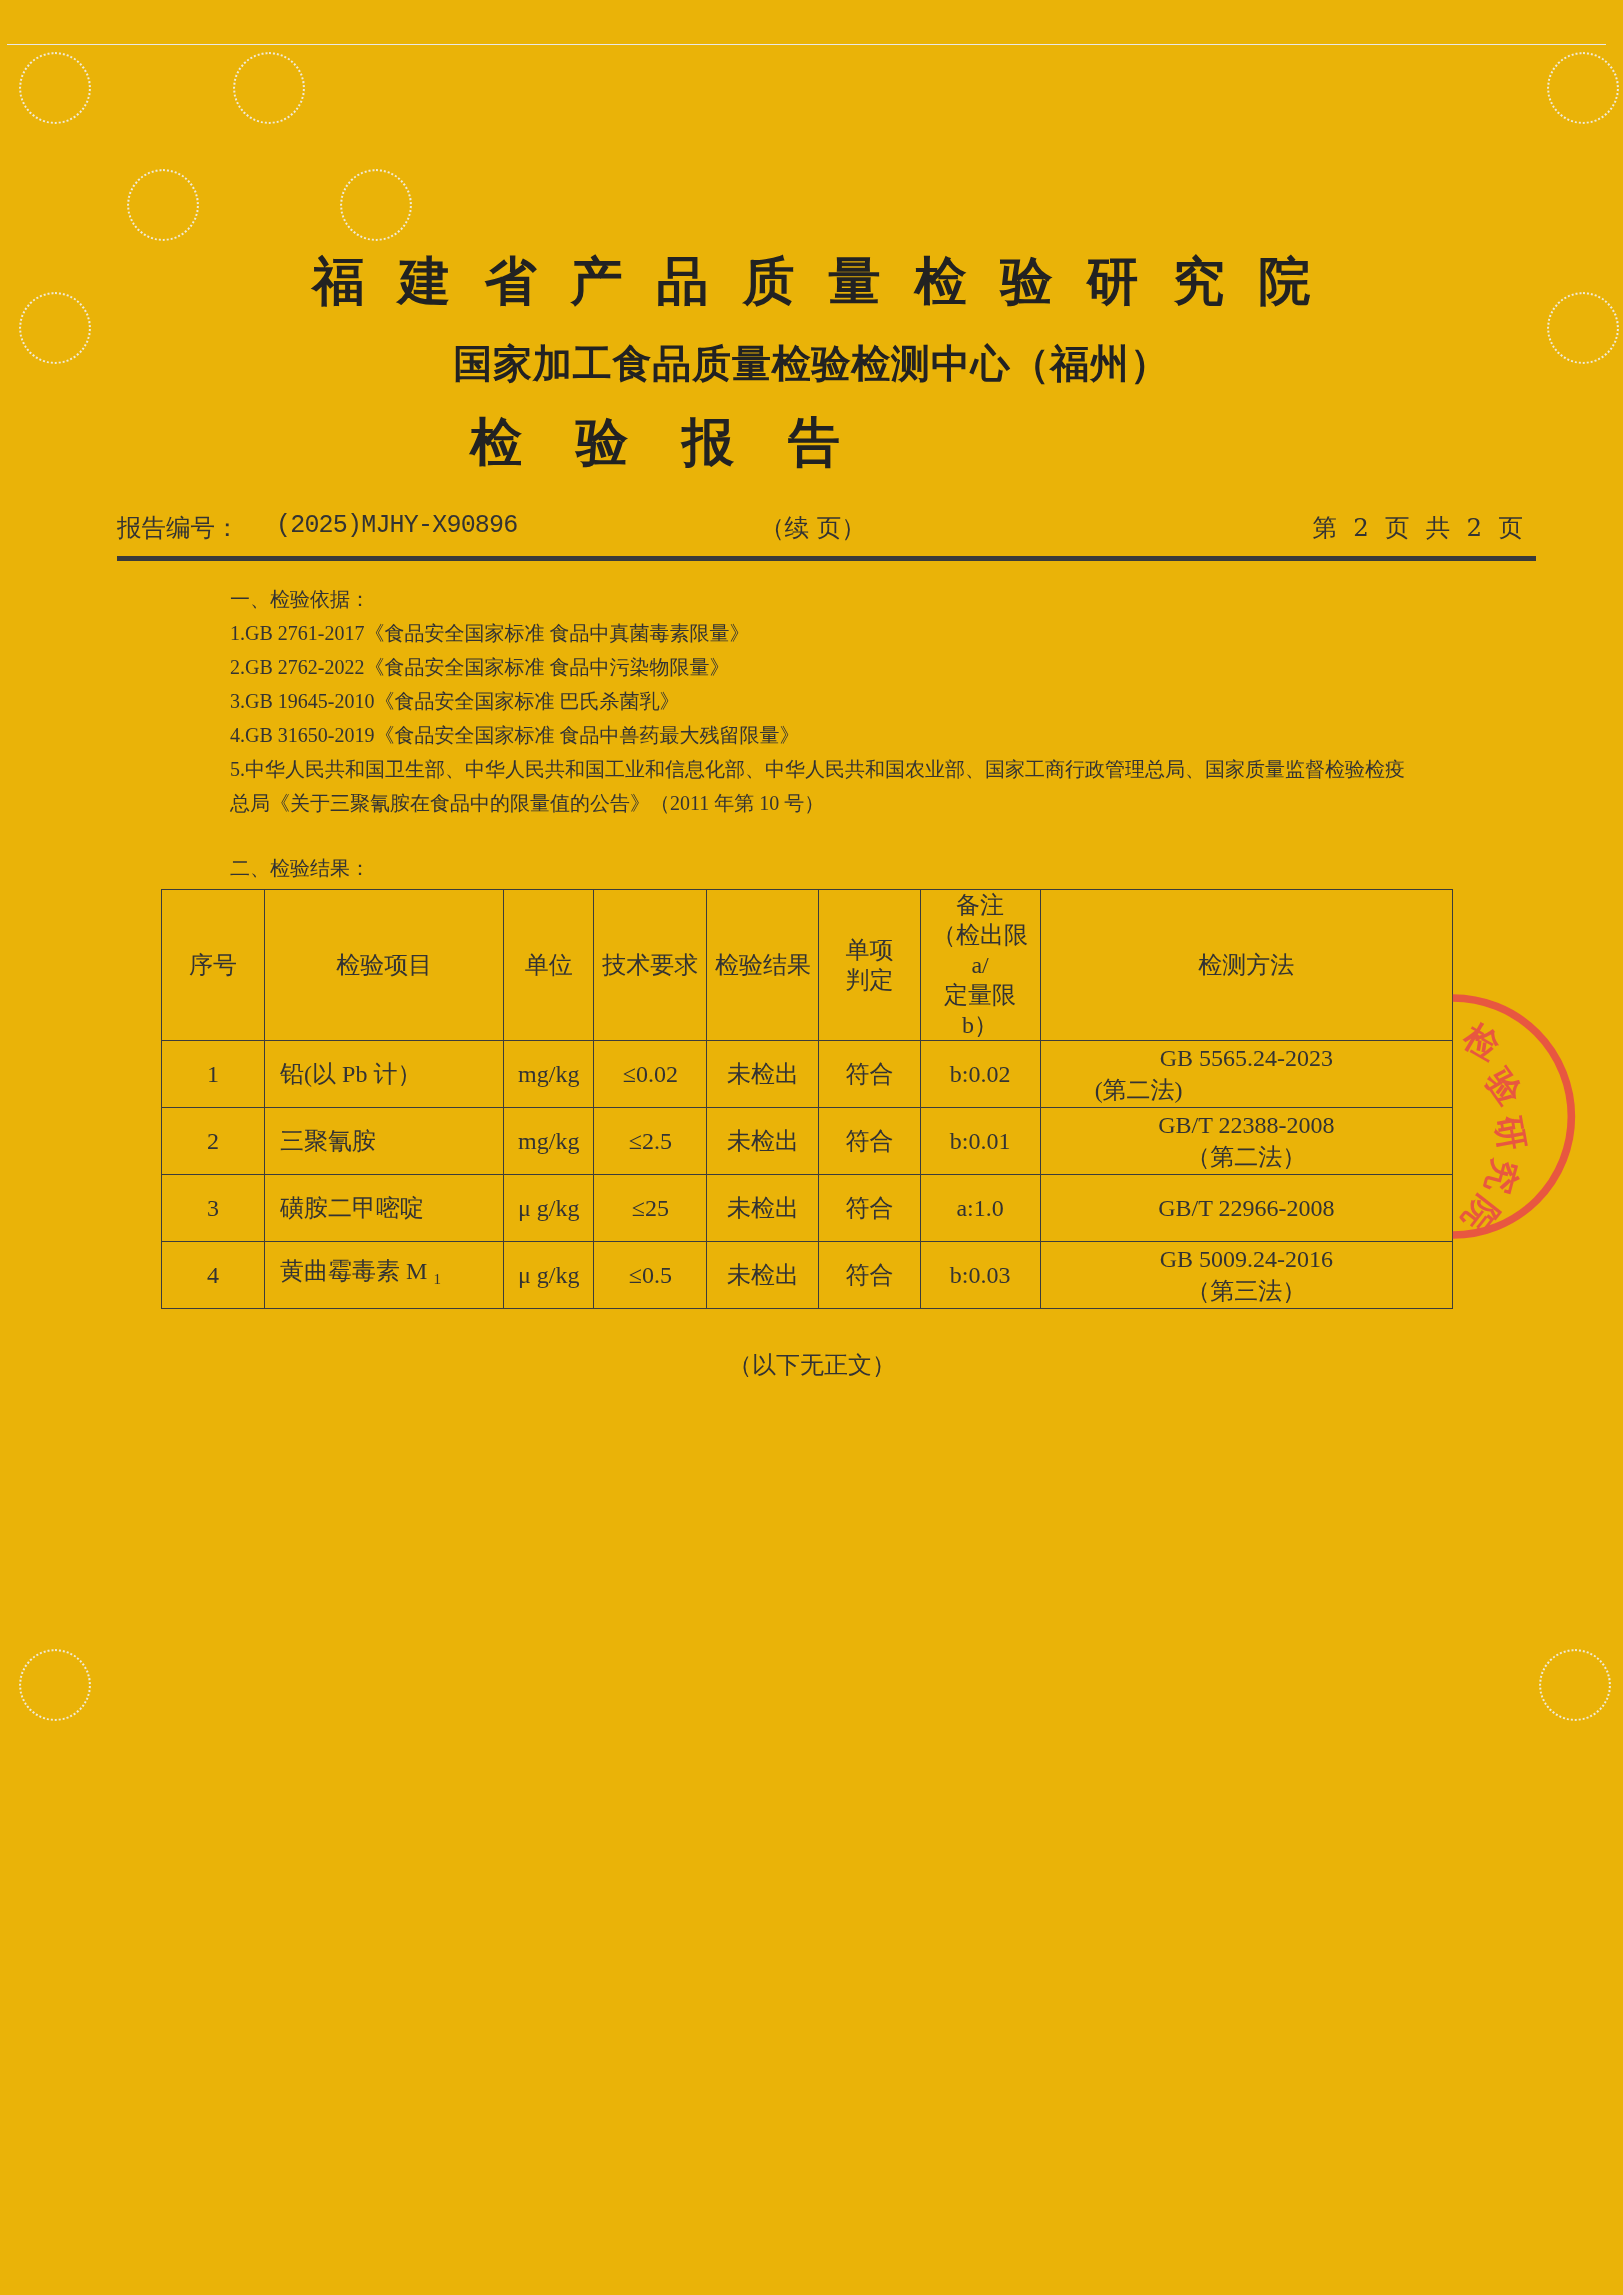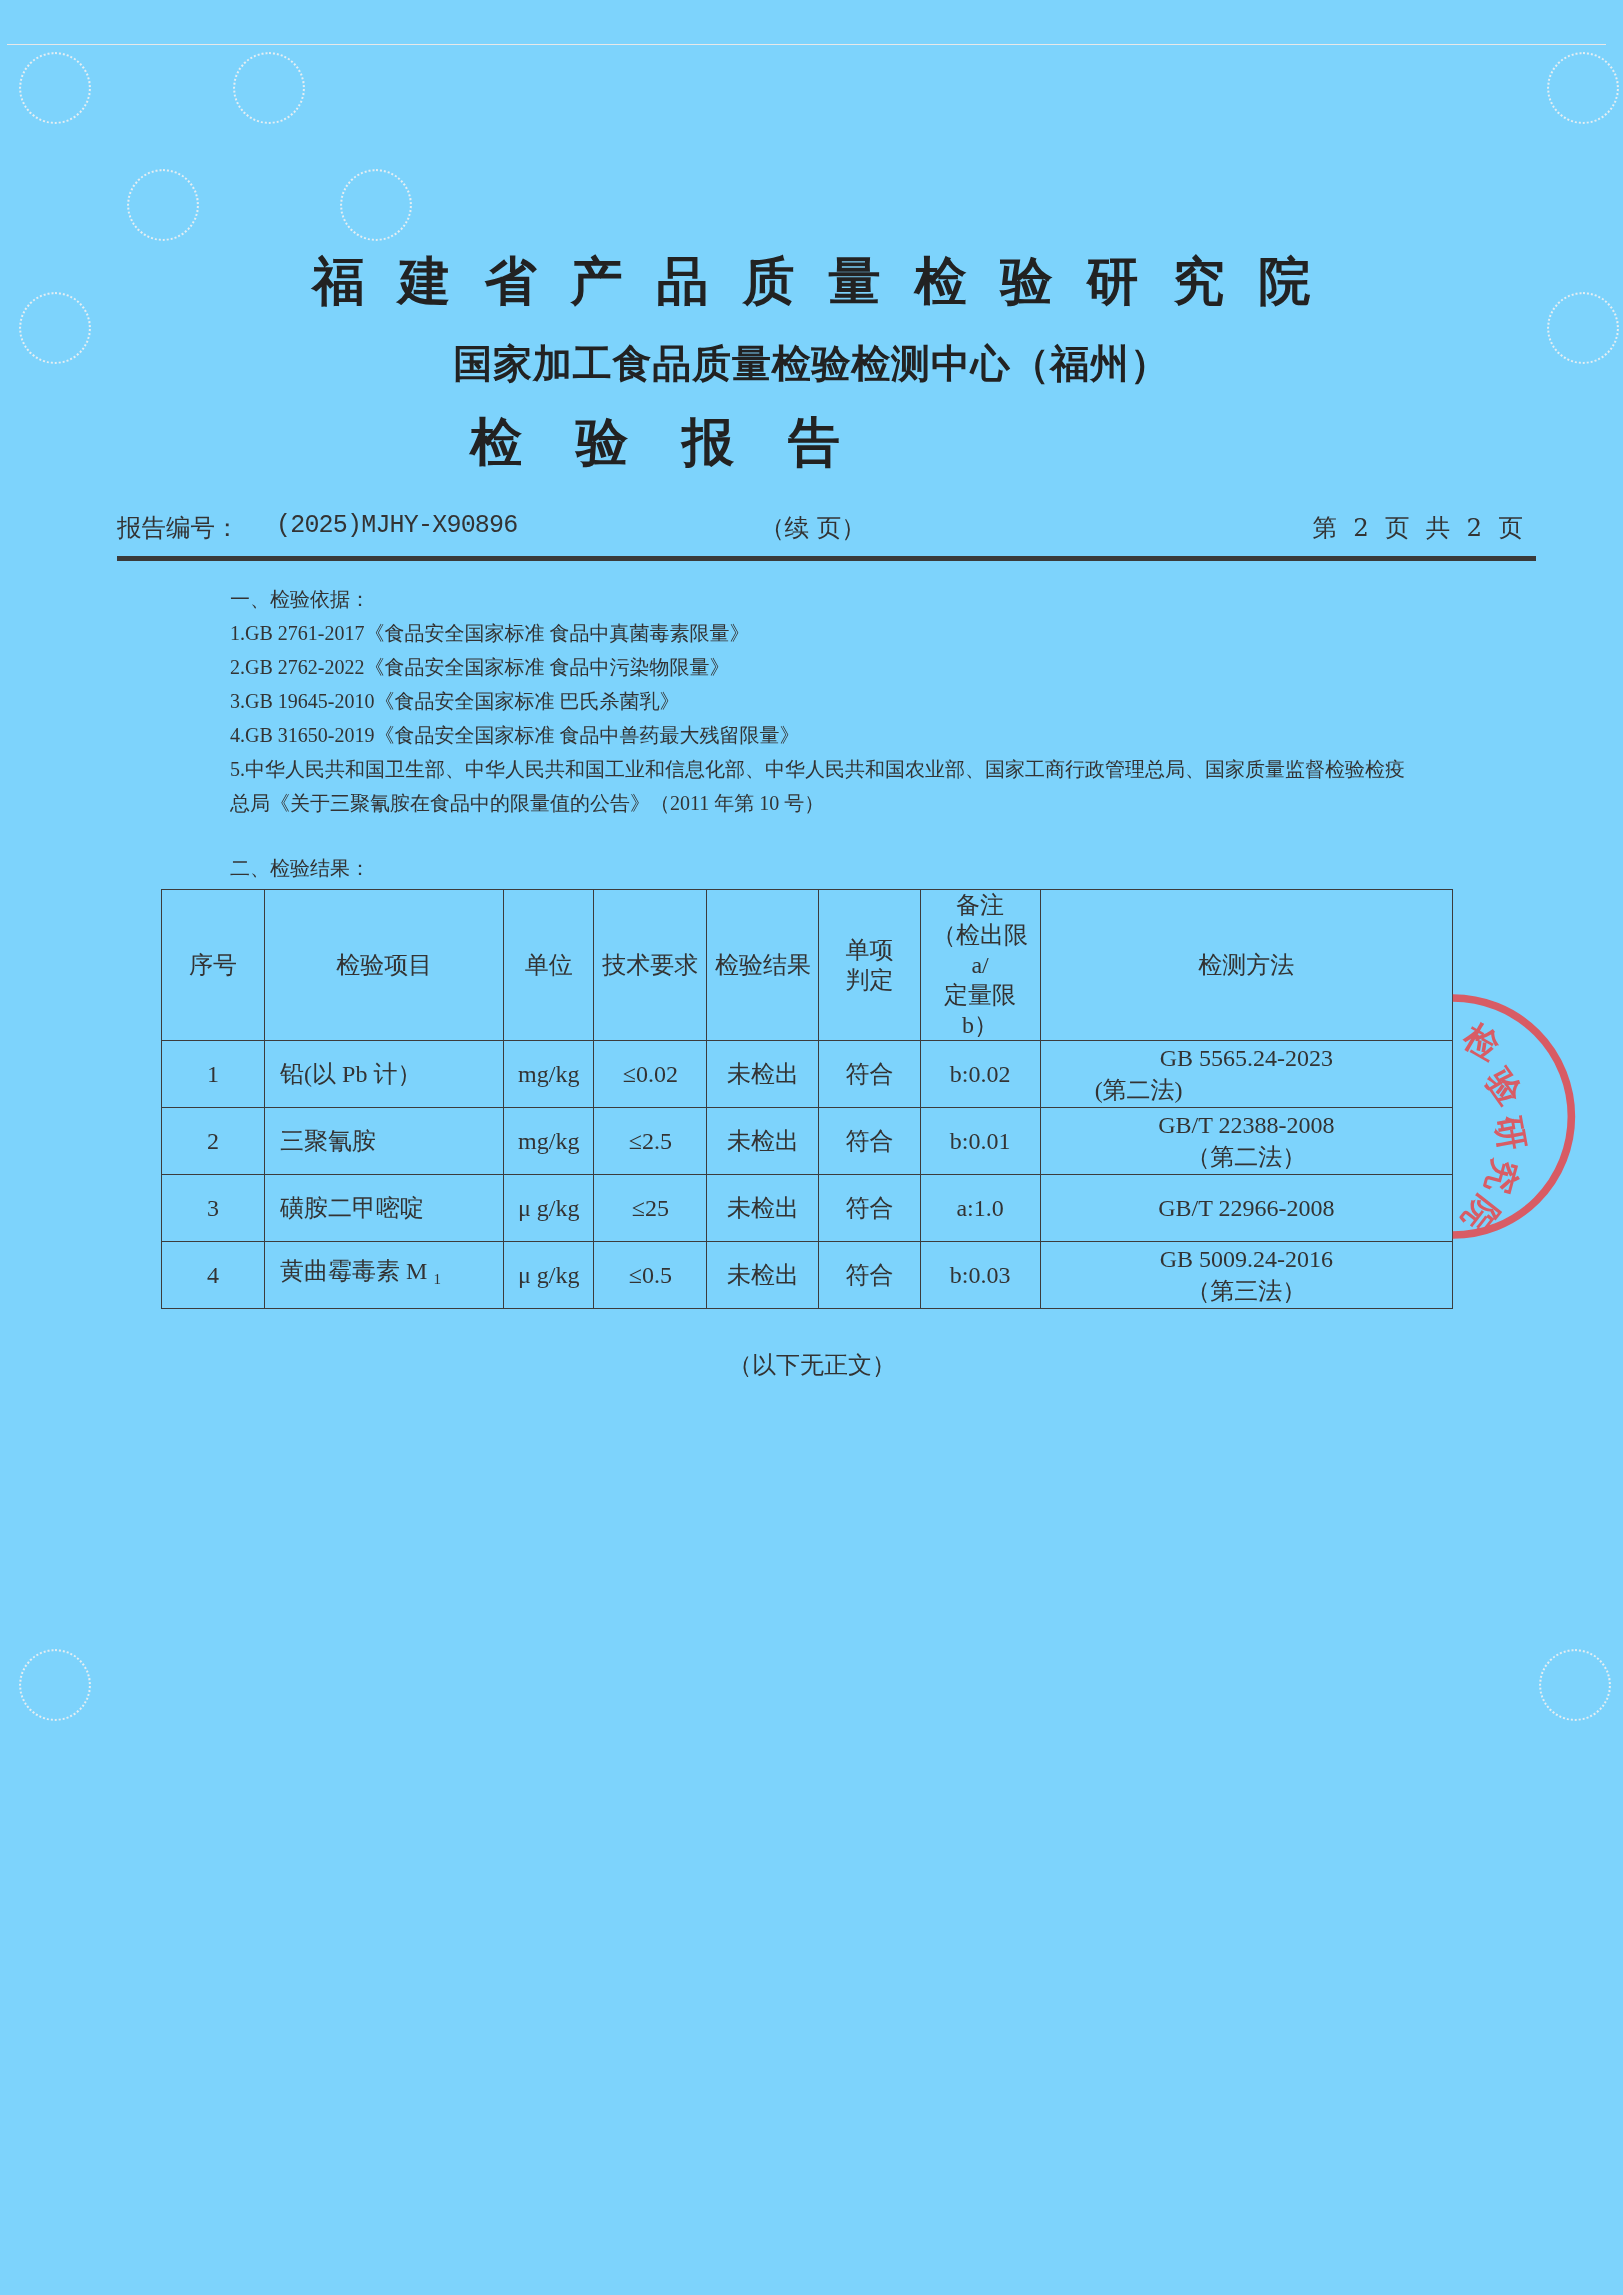--- a/index.html
+++ b/index.html
@@ -8,21 +8,21 @@
       background: #ffffff;
     }
     body {
       width: 1623px;
       height: 2295px;
       position: relative;
       overflow: hidden;
       font-family: "DejaVu Serif", "Liberation Serif", serif;
       color: #2a2a2a;
     }
-    .page { position: absolute; inset: 0; background: #7dd3fc; }
+    .page { position: absolute; inset: 0; background: #eab308; }
 
     
     .scan-edge {
       position: absolute; left: 6.8px; right: 17px; top: 44px;
       height: 0.8px; background: #e8e8e8;
     }
 
     
     .wm {
       position: absolute; width: 68px; height: 68px; border-radius: 50%;

